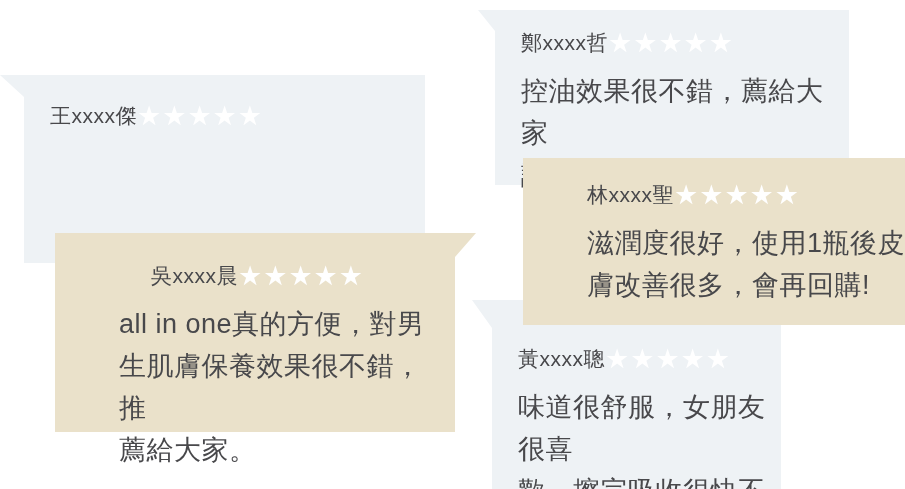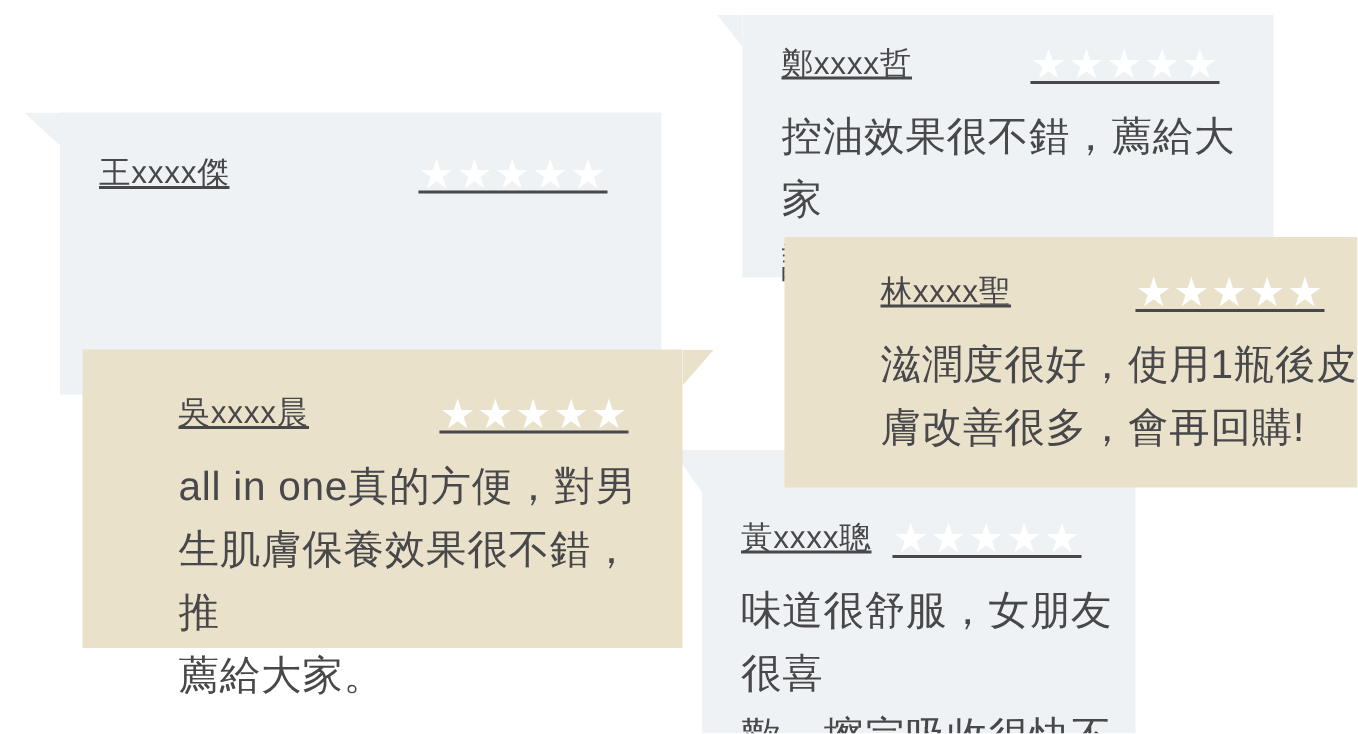--- a/index.html
+++ b/index.html
@@ -26,23 +26,21 @@
     position: absolute;
   }
   .card.blue  > .tail { background-color: var(--card-blue, #eef2f5); }
   .card.beige > .tail { background-color: var(--card-beige, #eae1ca); }
   .tail-left  { clip-path: polygon(0 0, 100% 0, 100% 100%); }
   .tail-right { clip-path: polygon(0 0, 100% 0, 0 100%); }
 
   .header {
     display: flex;
     align-items: center;
-    justify-content: space-between;
     padding: 26px 36px 0 26px;
-    text-decoration: underline;
   }
   .name {
     font-size: 21px;
     font-weight: 500;
     letter-spacing: 0.5px;
     line-height: 30px;
     white-space: nowrap;
   }
   .stars {
     font-size: 27px;
@@ -57,31 +55,31 @@
     line-height: 42px;
     letter-spacing: 0.5px;
     white-space: pre-line;
   }
 </style>
 </head>
 <body>
 
 <div class="canvas">
 
-  <div class="card blue" style="left:24px; top:75px; width:401px; height:188px;margin-left:16px;">
+  <div class="card blue" style="left:24px; top:75px; width:401px; height:188px;">
     <div class="tail tail-left" style="left:-24px; top:0; width:24px; height:22px;"></div>
     <div class="header">
       <span class="name">王xxxx傑</span>
       <span class="stars">★★★★★</span>
     </div>
   </div>
 
   <div class="card beige" style="left:55px; top:233px; width:362px; height:199px;">
     <div class="tail tail-right" style="right:-21px; top:0; width:21px; height:24px;"></div>
-    <div class="header" style="padding-top:28px;">
+    <div class="header" style="padding-top:28px;margin-left:32px;">
       <span class="name">吳xxxx晨</span>
       <span class="stars">★★★★★</span>
     </div>
     <div class="body">all in one真的方便，對男
 生肌膚保養效果很不錯，推
 薦給大家。</div>
   </div>
 
   <div class="card blue" style="left:495px; top:10px; width:354px; height:175px;">
     <div class="tail tail-left" style="left:-17px; top:0; width:17px; height:21px;"></div>
@@ -96,21 +94,21 @@
   <div class="card beige" style="left:523px; top:158px; width:358px; height:167px;">
     <div class="tail tail-right" style="right:-22px; top:0; width:22px; height:22px;"></div>
     <div class="header" style="padding-top:22px;">
       <span class="name">林xxxx聖</span>
       <span class="stars">★★★★★</span>
     </div>
     <div class="body">滋潤度很好，使用1瓶後皮
 膚改善很多，會再回購!</div>
   </div>
 
-  <div class="card blue" style="left:468px; top:300px; width:289px; height:189px;">
+  <div class="card blue" style="left:492px; top:300px; width:289px; height:189px;">
     <div class="tail tail-left" style="left:-20px; top:0; width:20px; height:28px;"></div>
     <div class="header" style="padding-top:44px;">
       <span class="name">黃xxxx聰</span>
       <span class="stars">★★★★★</span>
     </div>
     <div class="body">味道很舒服，女朋友很喜
 歡，擦完吸收很快不會黏。</div>
   </div>
 
 </div>

